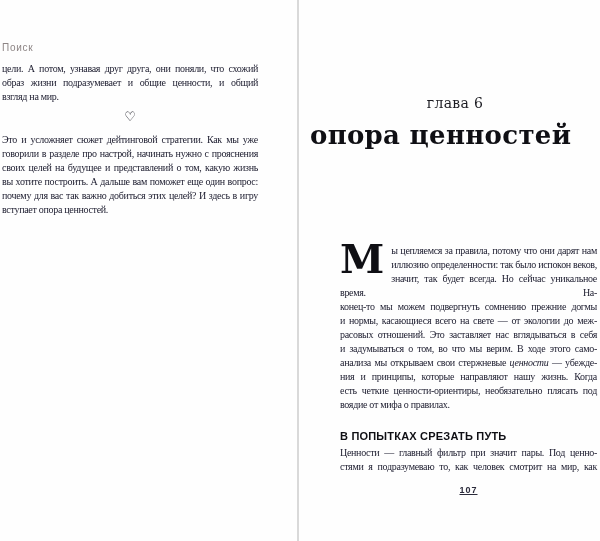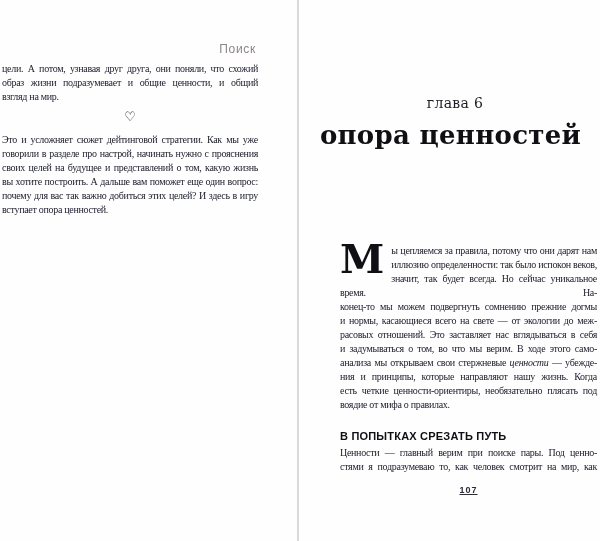--- a/index.html
+++ b/index.html
@@ -16,23 +16,23 @@
   .gutter-line {
     position:absolute; left:297px; top:0; width:2px; height:541px;
     background:var(--gutter-line,#d9d9d9);
   }
   .page { position:absolute; top:0; height:541px; }
   .page-left  { left:0;   width:297px; }
   .page-right { left:300px; width:300px; }
 
   .running-header {
     position:absolute; left:2px; top:42px; width:254px;
-    text-align:right;
+    text-align:left;
     font-family:"Liberation Sans", sans-serif;
-    font-size:12px; letter-spacing:0.7px;
+    font-size:10px; letter-spacing:0.7px;
     color:var(--running-header,#8d8585);
   }
 
   .left-body  { position:absolute; left:2px;  top:62px;  width:256px; }
   .right-body { position:absolute; left:40px; top:244px; width:257px; }
 
   .line {
     font-size:10px; line-height:14px; letter-spacing:-0.3px;
     color:var(--body-text,#212133);
     text-align:justify; text-align-last:justify;
@@ -50,21 +50,21 @@
 
   .chapter-label {
     position:absolute; top:95px; right:10px; left:20px;
     text-align:center;
     font-family:"DejaVu Serif", serif;
     font-size:14px; letter-spacing:0.3px;
     color:#1c1c22;
   }
   .chapter-title {
     position:absolute; top:118px; right:9px; left:10px;
-    text-align:center;
+    text-align:left;
     font-family:"DejaVu Serif", serif;
     font-weight:bold; font-size:26px; line-height:34px;
     letter-spacing:0.3px;
     color:var(--heading,#0f0f14);
   }
 
   .dropcap {
     float:left;
     font-family:"DejaVu Serif", serif;
     font-weight:bold;
@@ -143,21 +143,21 @@
             <div class="line"><span>анализа мы открываем свои стержневые </span><span class="it">ценности</span><span> — убежде-</span></div>
             <div class="line">ния и принципы, которые направляют нашу жизнь. Когда</div>
             <div class="line">есть четкие ценности-ориентиры, необязательно плясать под</div>
             <div class="line ragged">воядие от мифа о правилах.</div>
           </div>
       </div>
 
       <h2 class="section-heading">В ПОПЫТКАХ СРЕЗАТЬ ПУТЬ</h2>
 
       <div class="para section-paragraph">
-          <div class="line">Ценности — главный верим при поиске пары. Под ценно-</div>
+          <div class="line">Ценности — главный фильтр при значит пары. Под ценно-</div>
           <div class="line">стями я подразумеваю то, как человек смотрит на мир, как</div>
         </div>
     </div>
 
     <div class="page-number">107</div>
   </div>
 
 </div>
 
 </body></html>

